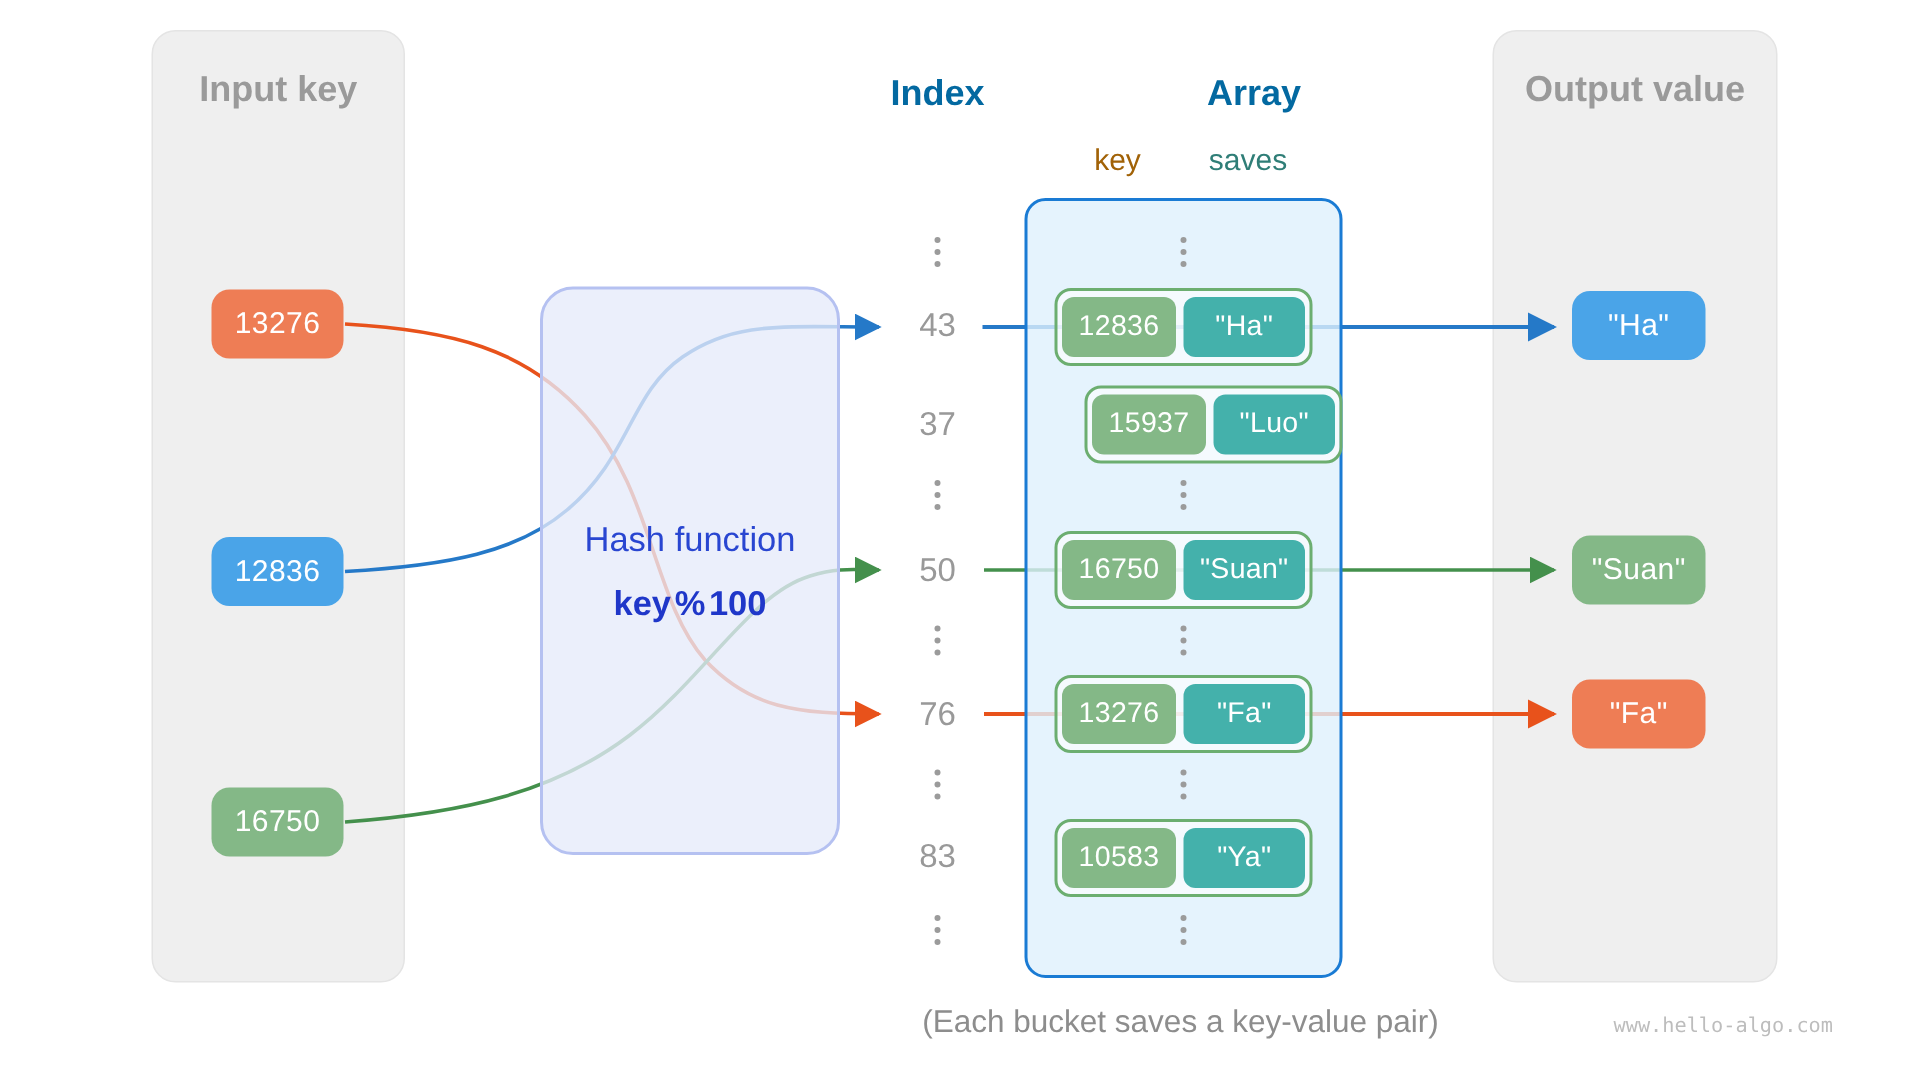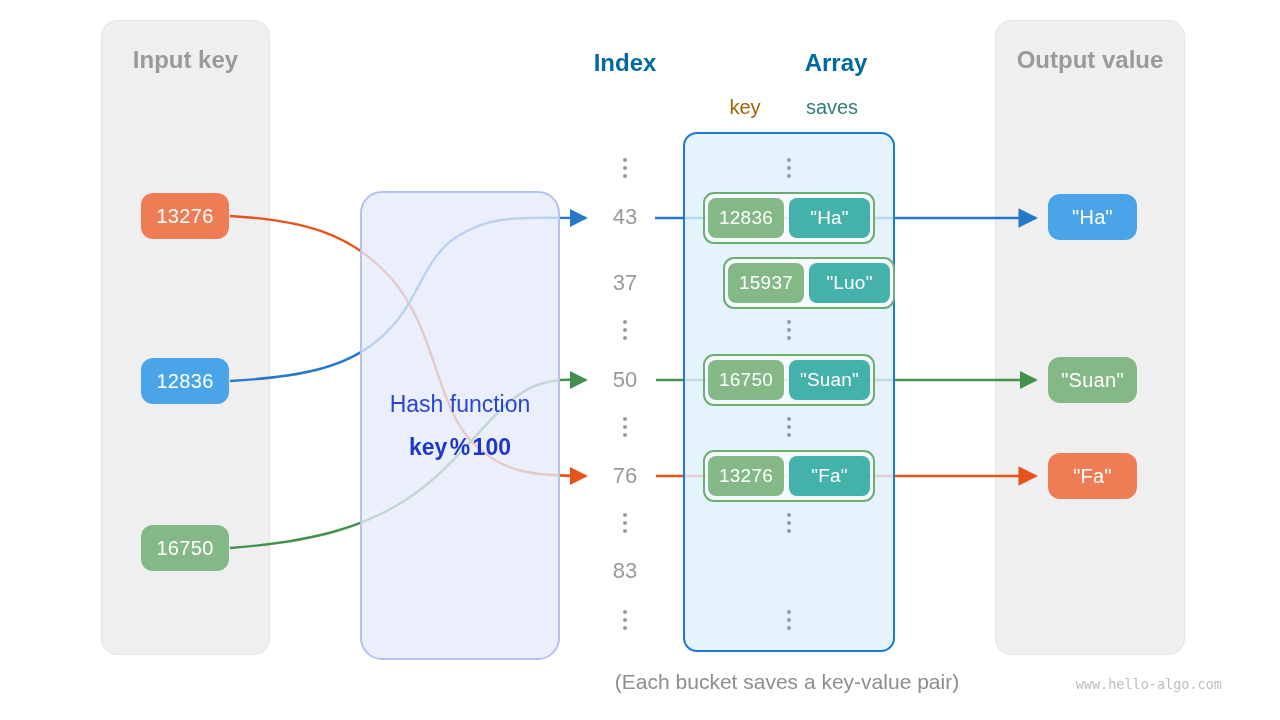--- a/index.html
+++ b/index.html
@@ -30,21 +30,21 @@
   
   .in-1{left:141px;top:193px;}
   .in-2{left:141px;top:358px;}
   .in-3{left:141px;top:525px;}
   
   .out-1{left:1048px;top:194px;width:89px;}
   .out-2{left:1048px;top:357px;width:89px;}
   .out-3{left:1048px;top:453px;width:89px;}
   
   .hash-box{
-    position:absolute;left:360px;top:191px;width:200px;height:469px;
+    position:absolute;left:360px;top:191px;width:200px;height:379px;
     background:rgba(229,234,250,0.78);border:2px solid #b5c1f1;border-radius:22px;
     box-sizing:border-box;z-index:3;
     display:flex;flex-direction:column;align-items:center;justify-content:center;gap:16px;
   }
   .hash-title{color:#2946d1;font-size:23px;}
   .hash-formula{color:#1f37c9;font-size:23px;font-weight:bold;word-spacing:-4px;}
   
   .col-header{
     position:absolute;color:#0369a1;font-size:24px;font-weight:bold;z-index:4;
     transform:translateX(-50%);white-space:nowrap;
@@ -213,20 +213,24 @@
     <div class="kv v">"Luo"</div>
   </div>
   <div class="bucket b-3">
     <div class="kv k">16750</div>
     <div class="kv v">"Suan"</div>
   </div>
   <div class="bucket b-4">
     <div class="kv k">13276</div>
     <div class="kv v">"Fa"</div>
   </div>
+  <div class="bucket b-5">
+    <div class="kv k">10583</div>
+    <div class="kv v">"Ya"</div>
+  </div>
 
   <div class="chip chip-blue out-1">"Ha"</div>
   <div class="chip chip-green out-2">"Suan"</div>
   <div class="chip chip-orange out-3">"Fa"</div>
 
   <div class="caption">(Each bucket saves a key-value pair)</div>
   <div class="watermark">www.hello-algo.com</div>
 
 </div>
 

